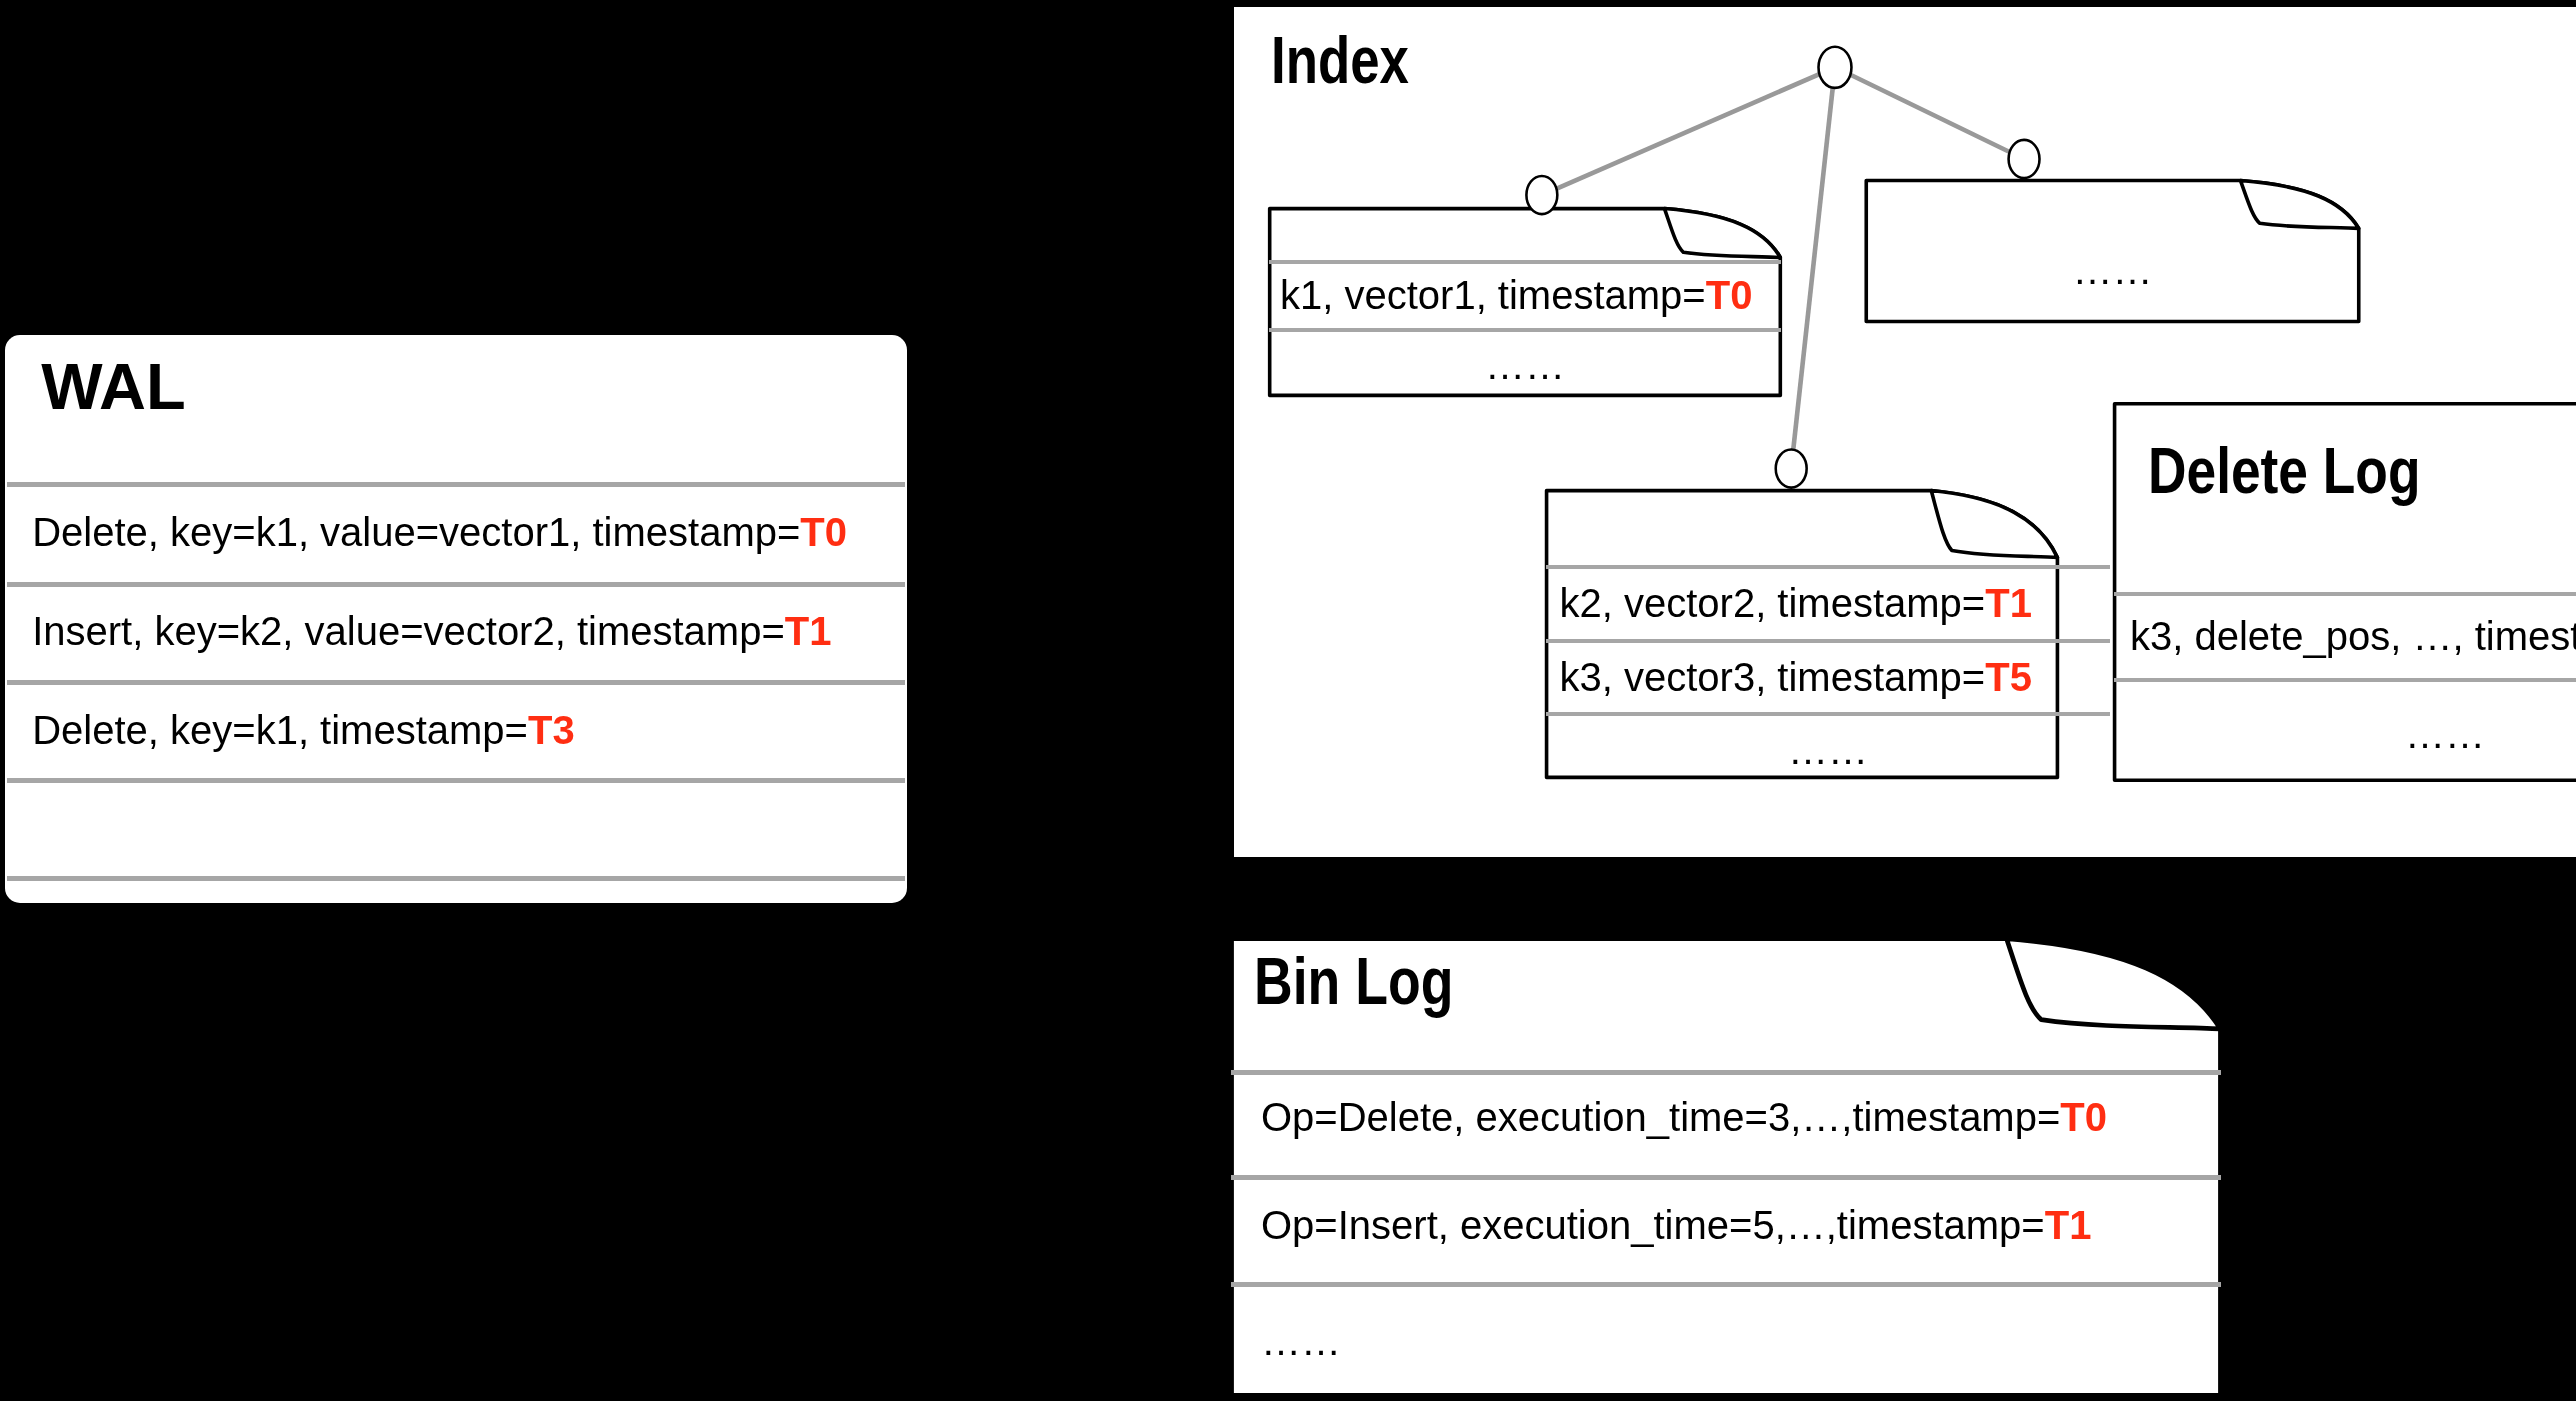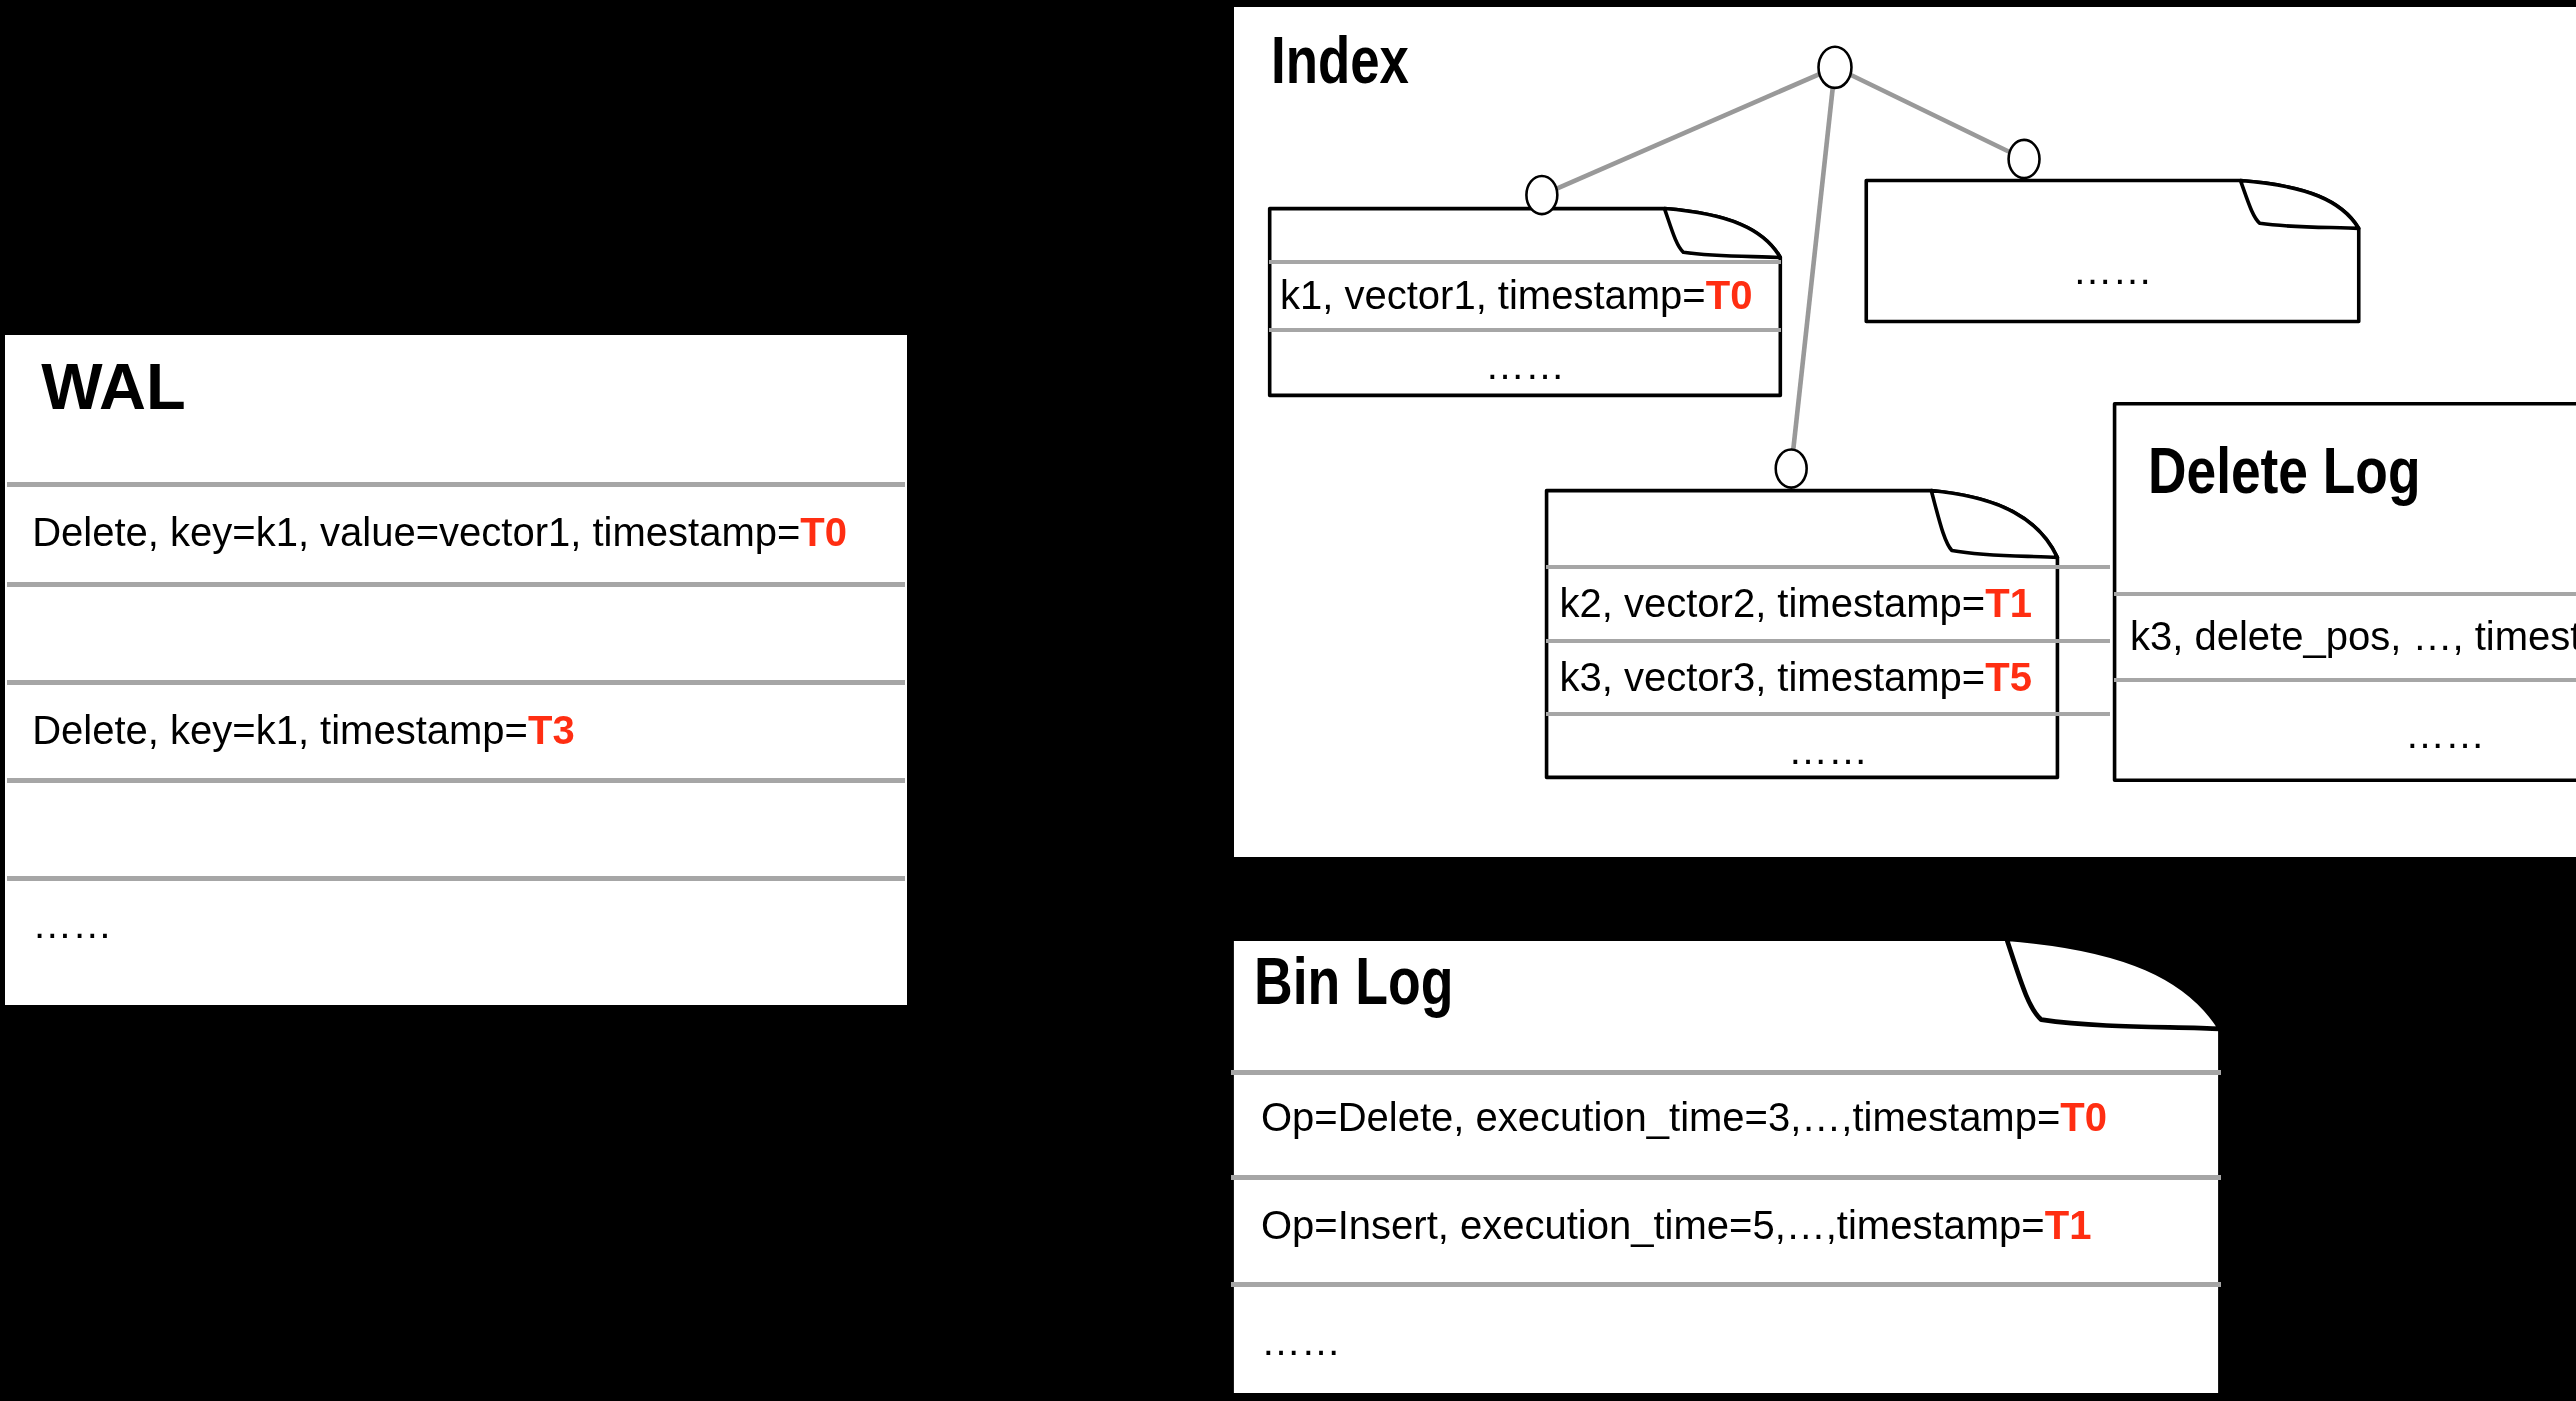--- a/index.html
+++ b/index.html
@@ -1,20 +1,20 @@
 <!DOCTYPE html>
 <html style="font-size:8.2px"><head>
 <meta charset="utf-8">
 <style>
   html,body{margin:0;padding:0;background:#000;}
   body{width:2817px;height:1402px;position:relative;overflow:hidden;
        font-family:"Liberation Sans","DejaVu Sans",sans-serif;}
   .abs{position:absolute;}
   
-  .wal-box{left:5.2px;top:335px;width:902px;height:670px;background:#fff;border-radius:0;}
+  .wal-box{left:5.2px;top:335px;width:902px;height:568px;background:#fff;border-radius:15px;}
   .box-title{font-weight:bold;font-size:65px;line-height:1;color:#000;white-space:nowrap;}
   .divider{position:absolute;left:2.1px;right:2.1px;height:4.6px;background:var(--divider,#a6a6a6);}
   .row{position:absolute;font-size:40px;line-height:1;color:#000;white-space:nowrap;}
   .ts{font-weight:bold;color:var(--red,#ff2e12);}
   .dots-left{position:absolute;font-size:40px;line-height:1;color:#000;}
   .dots-center{position:absolute;left:0;right:0;text-align:center;font-size:40px;line-height:1;color:#000;}
   
   .index-panel{left:1234px;top:6.7px;width:1577px;height:850px;background:#fff;}
   .cond{transform:scaleX(0.80);transform-origin:0 50%;}
   .cond82{transform:scaleX(0.82);transform-origin:0 50%;}
@@ -37,20 +37,21 @@
   <section class="abs wal-box">
     <div class="abs box-title" style="left:36px;top:18.5px;">WAL</div>
 
     <div class="divider" style="top:147px"></div>
     <div class="divider" style="top:247px"></div>
     <div class="divider" style="top:345px"></div>
     <div class="divider" style="top:443px"></div>
     <div class="divider" style="top:541px"></div>
 
     <div class="row" style="left:27px;top:177px"><span>Delete, key=k1, value=vector1, timestamp=</span><span class="ts">T0</span></div>
+    <div class="row" style="left:27px;top:276px"><span>Insert, key=k2, value=vector2, timestamp=</span><span class="ts">T1</span></div>
     <div class="row" style="left:27px;top:375px"><span>Delete, key=k1, timestamp=</span><span class="ts">T3</span></div>
     <div class="dots-left" style="left:27px;top:569px">……</div>
   </section>
 
   <section class="abs index-panel">
     <div class="abs box-title cond" style="left:37px;top:20px;font-size:66px;">Index</div>
 
     <svg class="overlay" width="1577" height="850" viewBox="0 0 3060 1650">
       <line class="tree-edge" x1="1166" y1="117" x2="597" y2="365"></line>
       <line class="tree-edge" x1="1166" y1="117" x2="1533" y2="295"></line>

